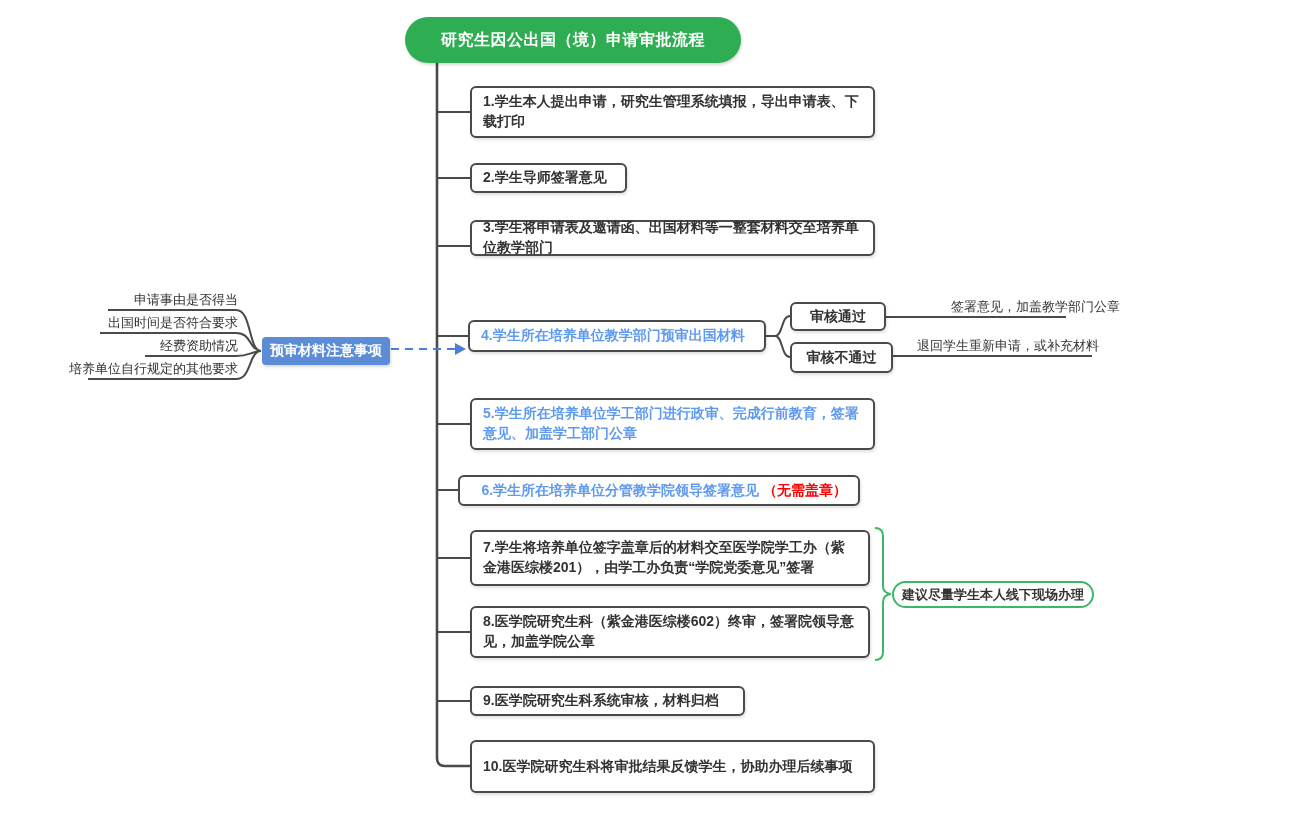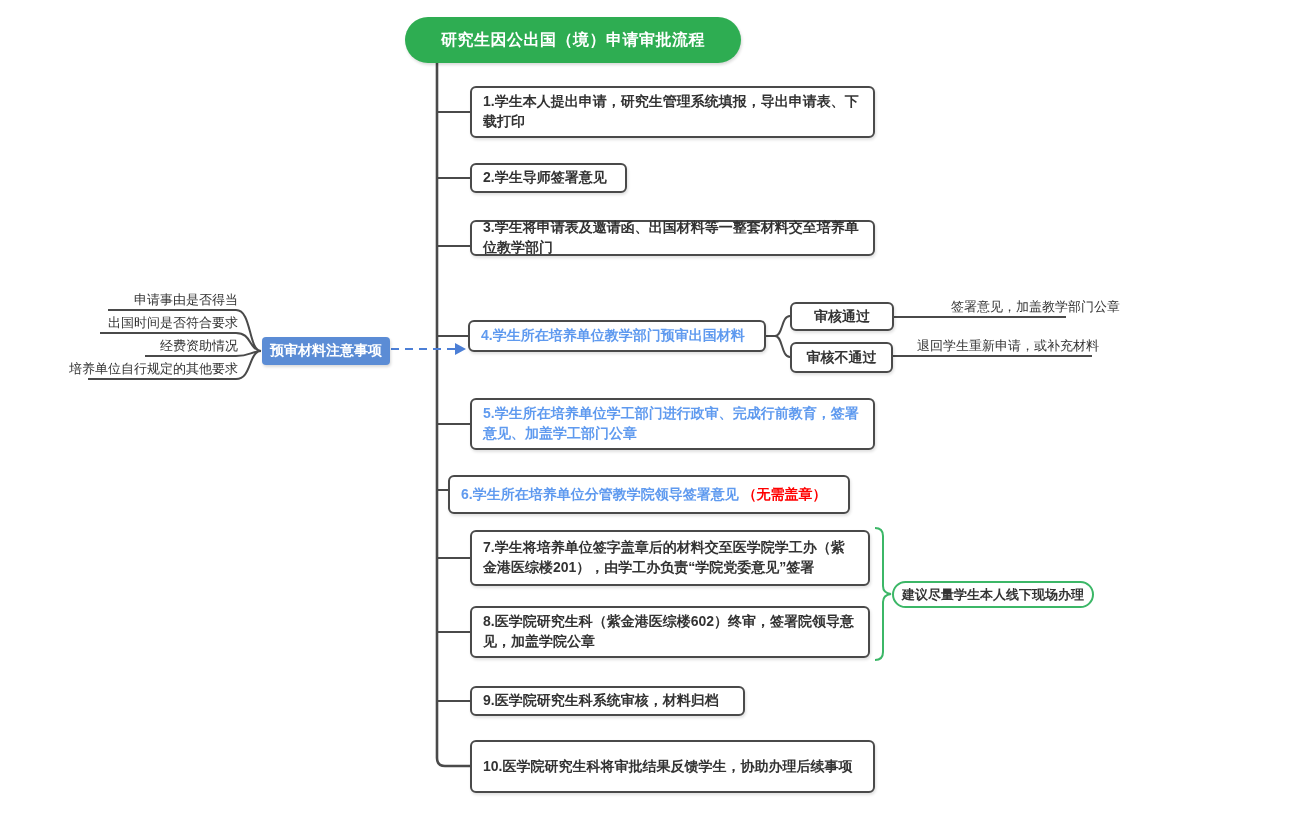--- a/index.html
+++ b/index.html
@@ -71,33 +71,33 @@
   <div class="node box" style="left:470px;top:86px;width:405px;height:52px;">1.学生本人提出申请，研究生管理系统填报，导出申请表、下载打印</div>
 
   <div class="node box" style="left:470px;top:163px;width:157px;height:30px;">2.学生导师签署意见</div>
 
   <div class="node box" style="left:470px;top:220px;width:405px;height:36px;">3.学生将申请表及邀请函、出国材料等一整套材料交至培养单位教学部门</div>
 
   <div class="node box blue-text" style="left:468px;top:320px;width:298px;height:32px;">4.学生所在培养单位教学部门预审出国材料</div>
 
   <div class="node box blue-text" style="left:470px;top:398px;width:405px;height:52px;">5.学生所在培养单位学工部门进行政审、完成行前教育，签署意见、加盖学工部门公章</div>
 
-  <div class="node box" style="left:448px;top:475px;width:402px;height:39px;">
+  <div class="node box" style="left:458px;top:475px;width:402px;height:31px;justify-content:flex-end;">
     <span><span class="blue-text">6.学生所在培养单位分管教学院领导签署意见</span> <span class="red-text">（无需盖章）</span></span>
   </div>
 
   <div class="node box" style="left:470px;top:530px;width:400px;height:56px;">7.学生将培养单位签字盖章后的材料交至医学院学工办（紫金港医综楼201），由学工办负责“学院党委意见”签署</div>
 
   <div class="node box" style="left:470px;top:606px;width:400px;height:52px;">8.医学院研究生科（紫金港医综楼602）终审，签署院领导意见，加盖学院公章</div>
 
   <div class="node box" style="left:470px;top:686px;width:275px;height:30px;">9.医学院研究生科系统审核，材料归档</div>
 
   <div class="node box" style="left:470px;top:740px;width:405px;height:53px;">10.医学院研究生科将审批结果反馈学生，协助办理后续事项</div>
 
-  <div class="node box" style="left:790px;top:302px;width:104px;height:29px;justify-content:center;padding:2px 4px;text-align:right;">审核通过</div>
+  <div class="node box" style="left:790px;top:302px;width:96px;height:29px;justify-content:center;padding:2px 4px;text-align:right;">审核通过</div>
 
   <div class="node box" style="left:790px;top:342px;width:103px;height:31px;justify-content:center;padding:2px 4px;">审核不通过</div>
 
   <div class="line-label" style="left:903px;top:298px;margin-left:48px;">签署意见，加盖教学部门公章</div>
 
   <div class="line-label" style="left:917px;top:337px;">退回学生重新申请，或补充材料</div>
 
   <div class="node blue-node" style="left:262px;top:337px;width:128px;height:28px;">预审材料注意事项</div>
 
   <div class="line-label right-align" style="right:1078px;top:291px;">申请事由是否得当</div>

